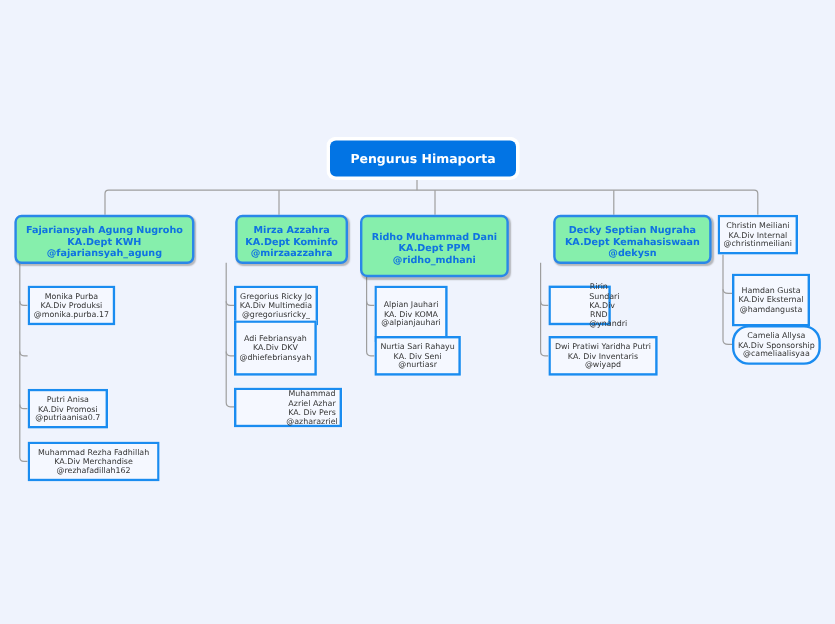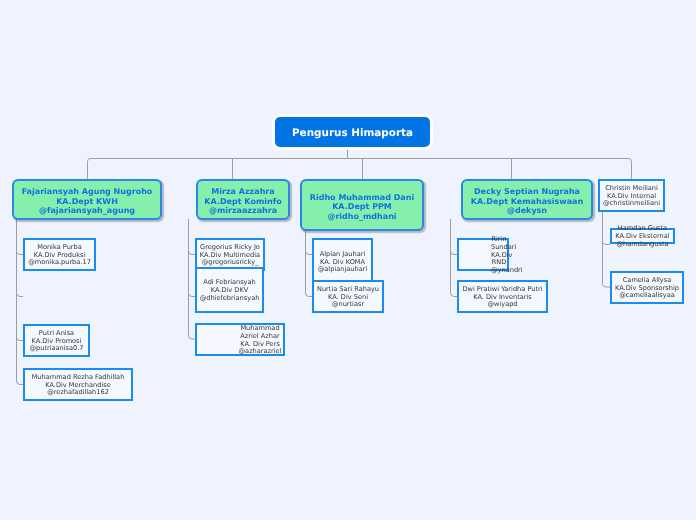--- a/index.html
+++ b/index.html
@@ -159,27 +159,27 @@
       </div>
   </div>
 
   <div class="node leaf" style="left:598px;top:179px;width:67px;height:33px;">
     <div>
         <div>Christin Meiliani</div>
         <div>KA.Div Internal</div>
         <div>@christinmeiliani</div>
       </div>
   </div>
-  <div class="node leaf" style="left:610px;top:228px;width:65px;height:16px;">
+  <div class="node leaf" style="left:610px;top:228px;width:65px;height:44px;">
     <div>
         <div>Hamdan Gusta</div>
         <div>KA.Div Eksternal</div>
         <div>@hamdangusta</div>
       </div>
   </div>
-  <div class="node leaf" style="left:610px;top:271px;width:74px;height:33px;">
+  <div class="node leaf" style="left:610px;top:271px;width:74px;height:33px;border-radius:14px;">
     <div>
         <div>Camelia Allysa</div>
         <div>KA.Div Sponsorship</div>
         <div>@cameliaalisyaa</div>
       </div>
   </div>
 </div>
 
 </body></html>

